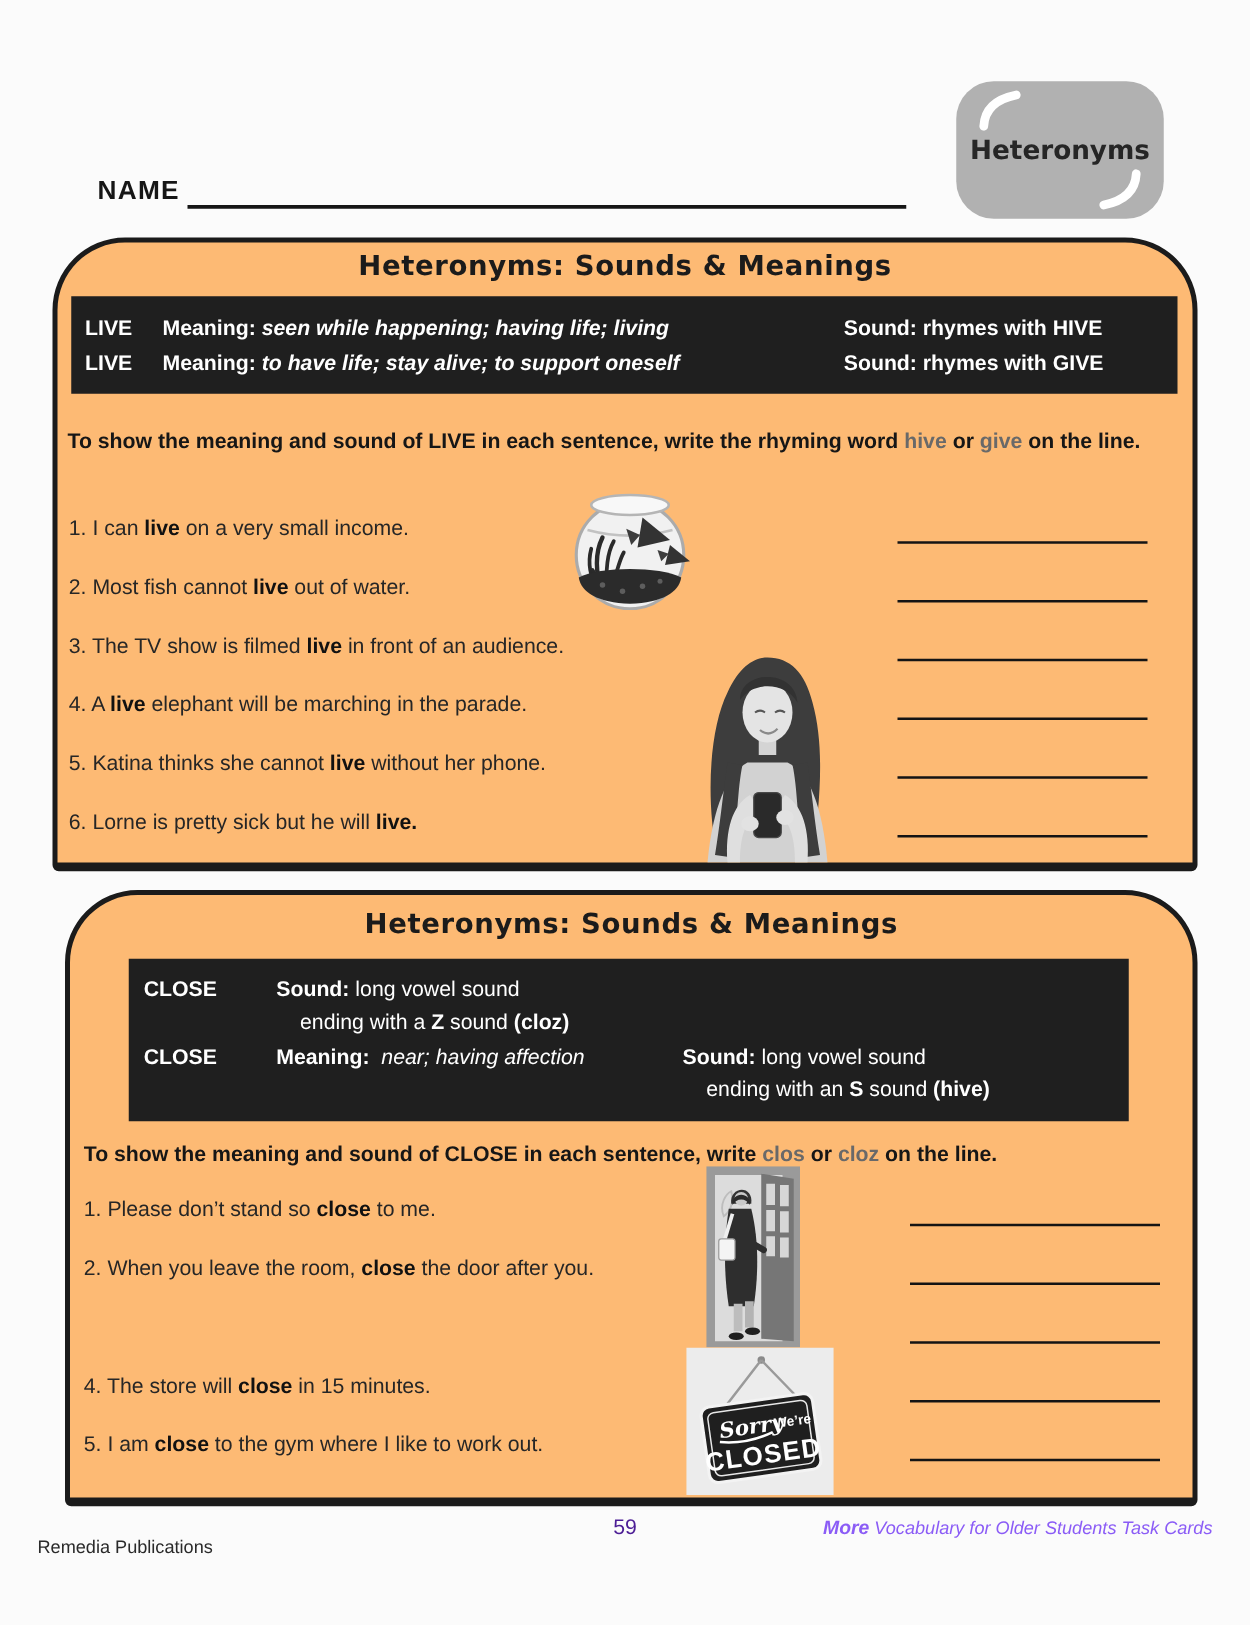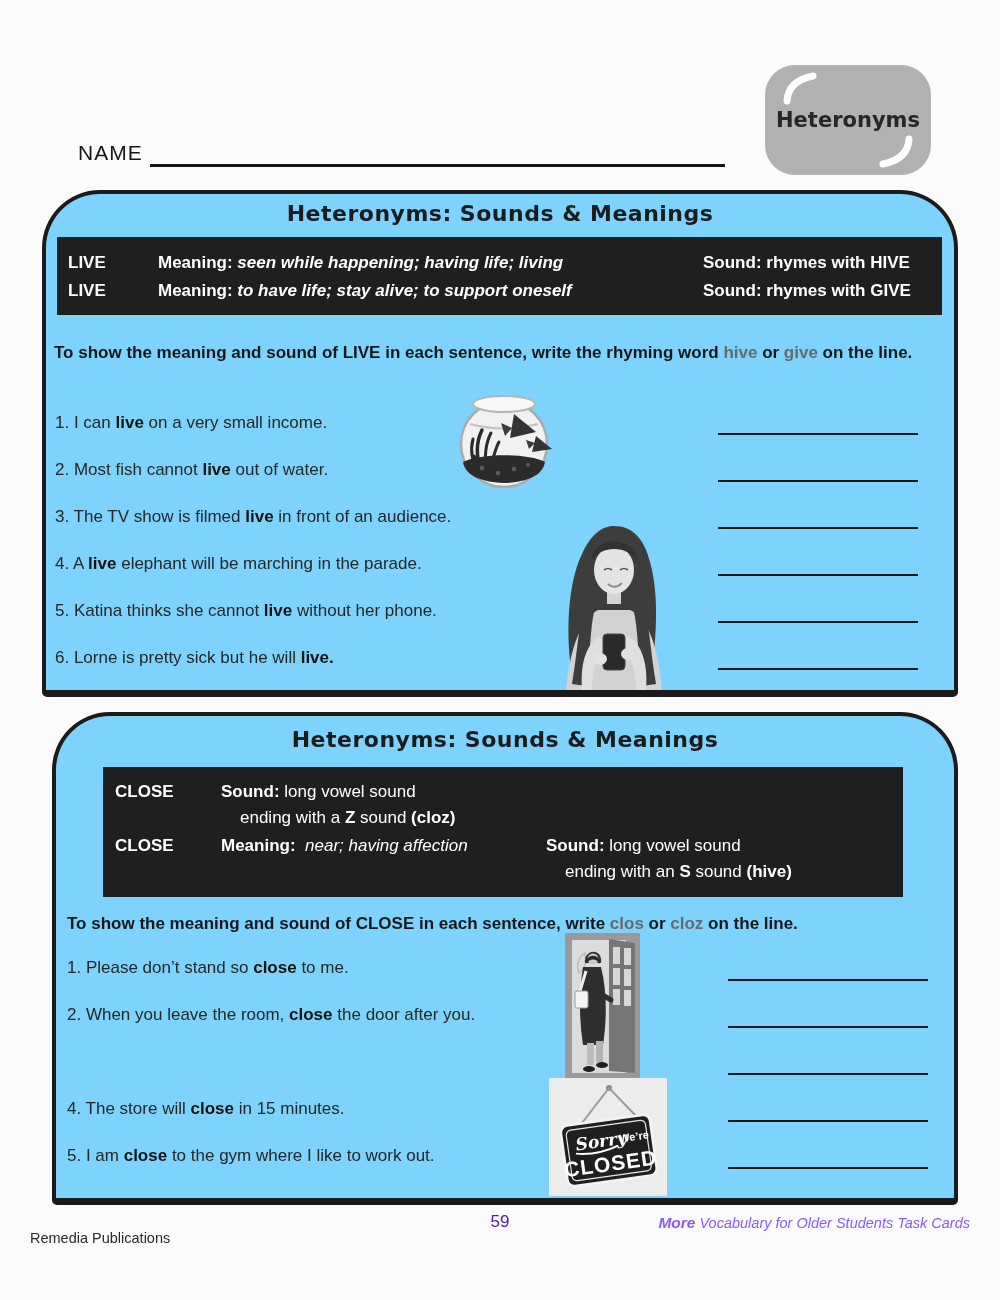--- a/index.html
+++ b/index.html
@@ -4,39 +4,39 @@
 <style>
   * { margin:0; padding:0; box-sizing:border-box; }
   body { width:1000px; height:1300px; background:#fbfbfb; position:relative;
          font-family:"Liberation Sans", sans-serif; color:#1d1d1d; overflow:hidden; }
   .abs { position:absolute; }
 
   
   .badge { left:763px; top:63px; width:170px; height:114px; }
 
   
-  .name-label { left:78px; top:141px; font-size:21px; font-weight:normal; letter-spacing:1px; color:#161616; }
+  .name-label { left:78px; top:141px; font-size:21px; font-weight:bold; letter-spacing:1px; color:#161616; }
   .name-line  { left:150px; top:164px; width:575px; border-bottom:3px solid #161616; height:0; }
 
   
-  .card { background:#7dd3fc; border:4px solid #1b1b1b; border-bottom-width:7px;
+  .card { background:#fdba74; border:4px solid #1b1b1b; border-bottom-width:7px;
           border-radius:58px 58px 5px 5px; position:absolute; }
   .card1 { left:42px; top:190px; width:916px; height:507px; }
   .card2 { left:52px; top:712px; width:906px; height:493px; }
   .card-title { width:100%; text-align:center; font-family:"DejaVu Sans", sans-serif;
                 font-weight:bold; font-size:22px; color:#1b1b1b; letter-spacing:0.5px; }
   .card1 .card-title { top:7px; }
   .card2 .card-title { top:11px; }
 
   
   .defbar { background:#1f1f1f; color:#fff; font-size:17px; }
   .bar1 { left:11px; top:43px; width:885px; height:78px; display:flex; flex-direction:column; justify-content:center; gap:3px; }
   .bar1 .row { display:flex; padding-left:11px; font-weight:bold; line-height:25px; }
   .bar1 .w   { width:62px; }
-  .bar1 .m   { width:545px;margin-left:28px; }
+  .bar1 .m   { width:545px; }
   .bar1 .it  { font-style:italic; }
 
   .bar2 { left:47px; top:51px; width:800px; height:130px; padding-top:12px; }
   .bar2 .row { display:flex; padding-left:12px; line-height:26px; }
   .bar2 .row + .row { margin-top:2px; }
   .bar2 .w { width:106px; font-weight:bold; }
   .bar2 .m { width:325px; }
   .bar2 .lbl { font-weight:bold; }
   .bar2 .it { font-style:italic; }
   .bar2 .snd { flex:1; }

